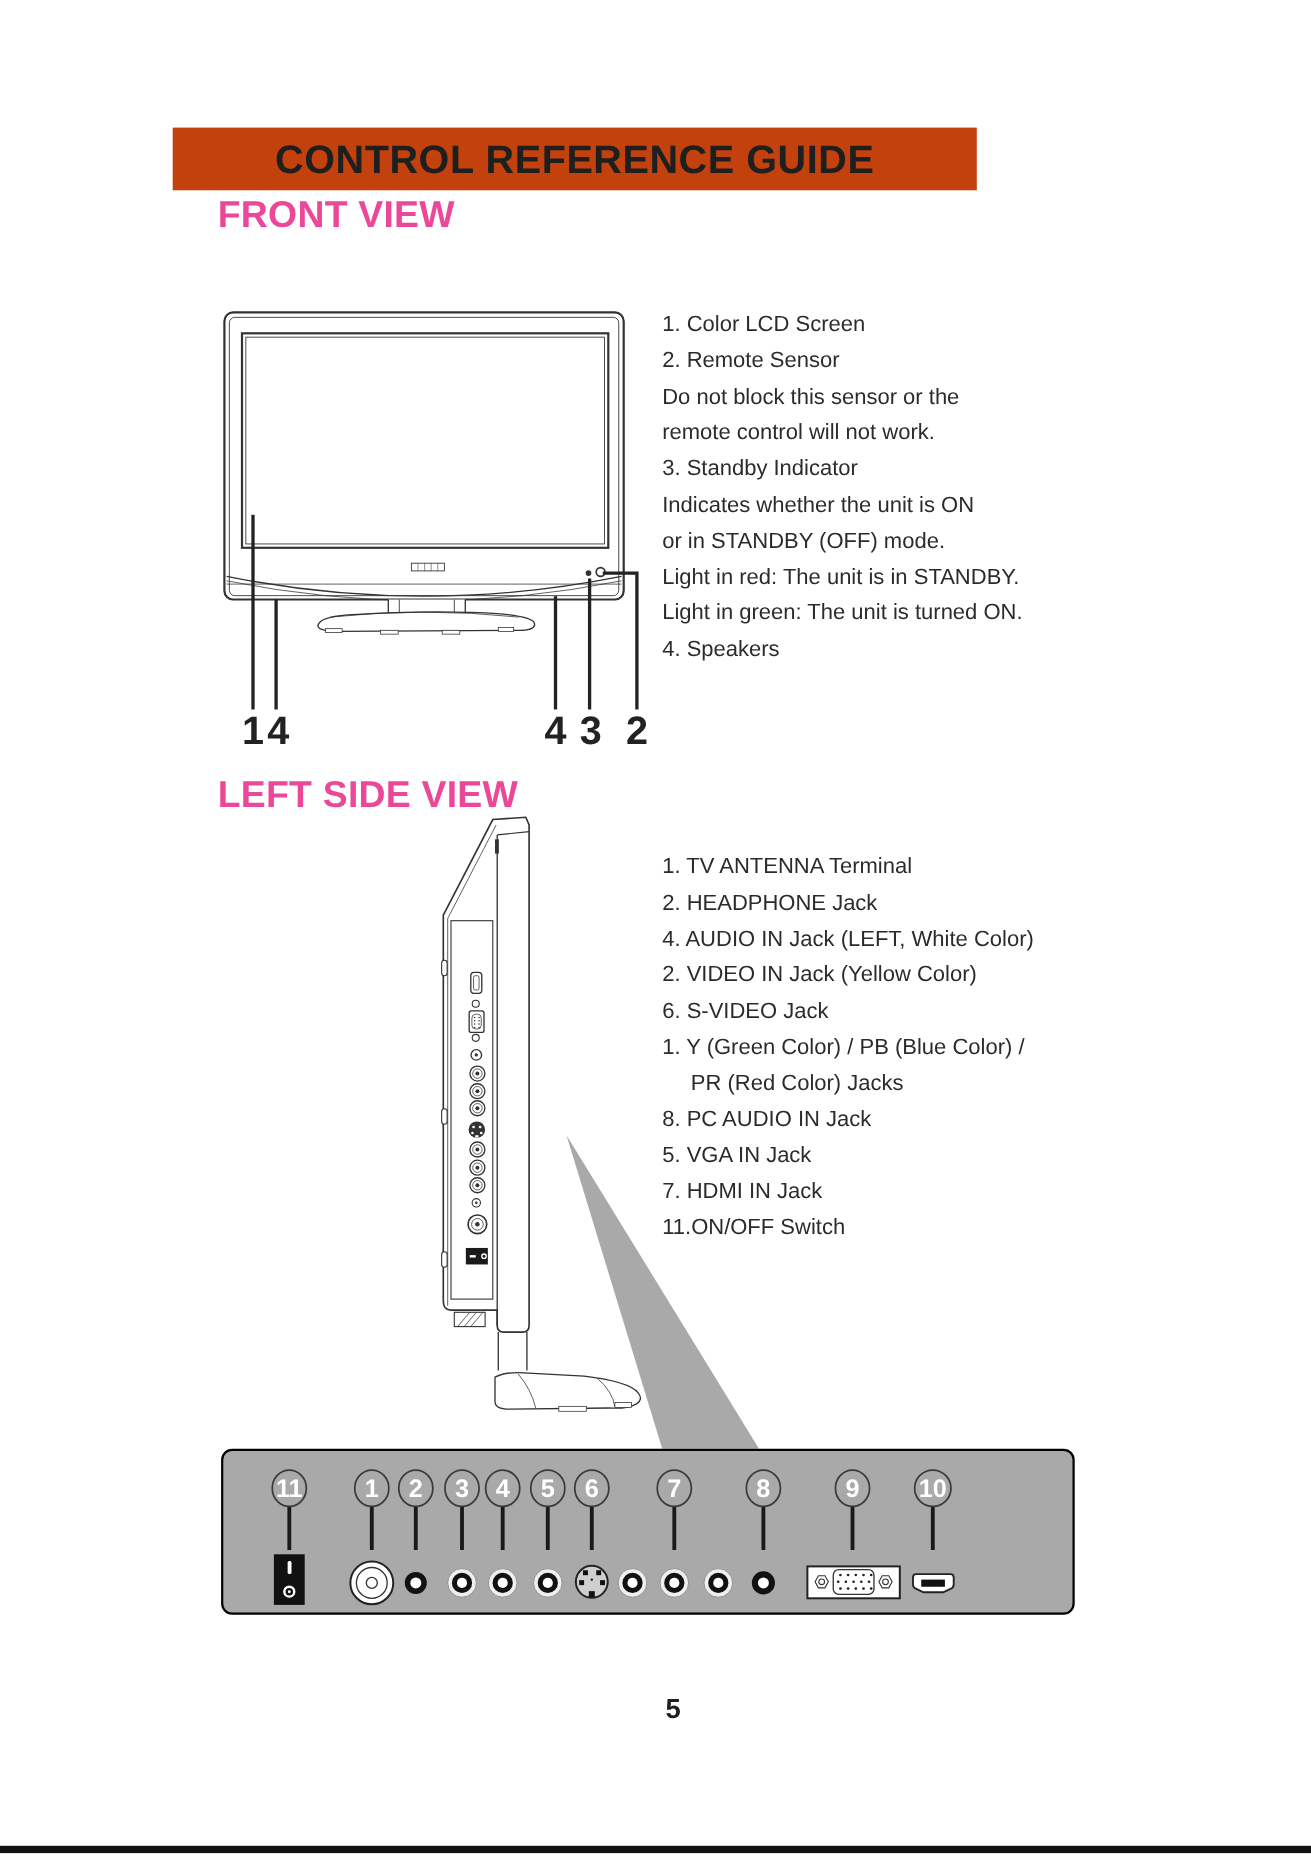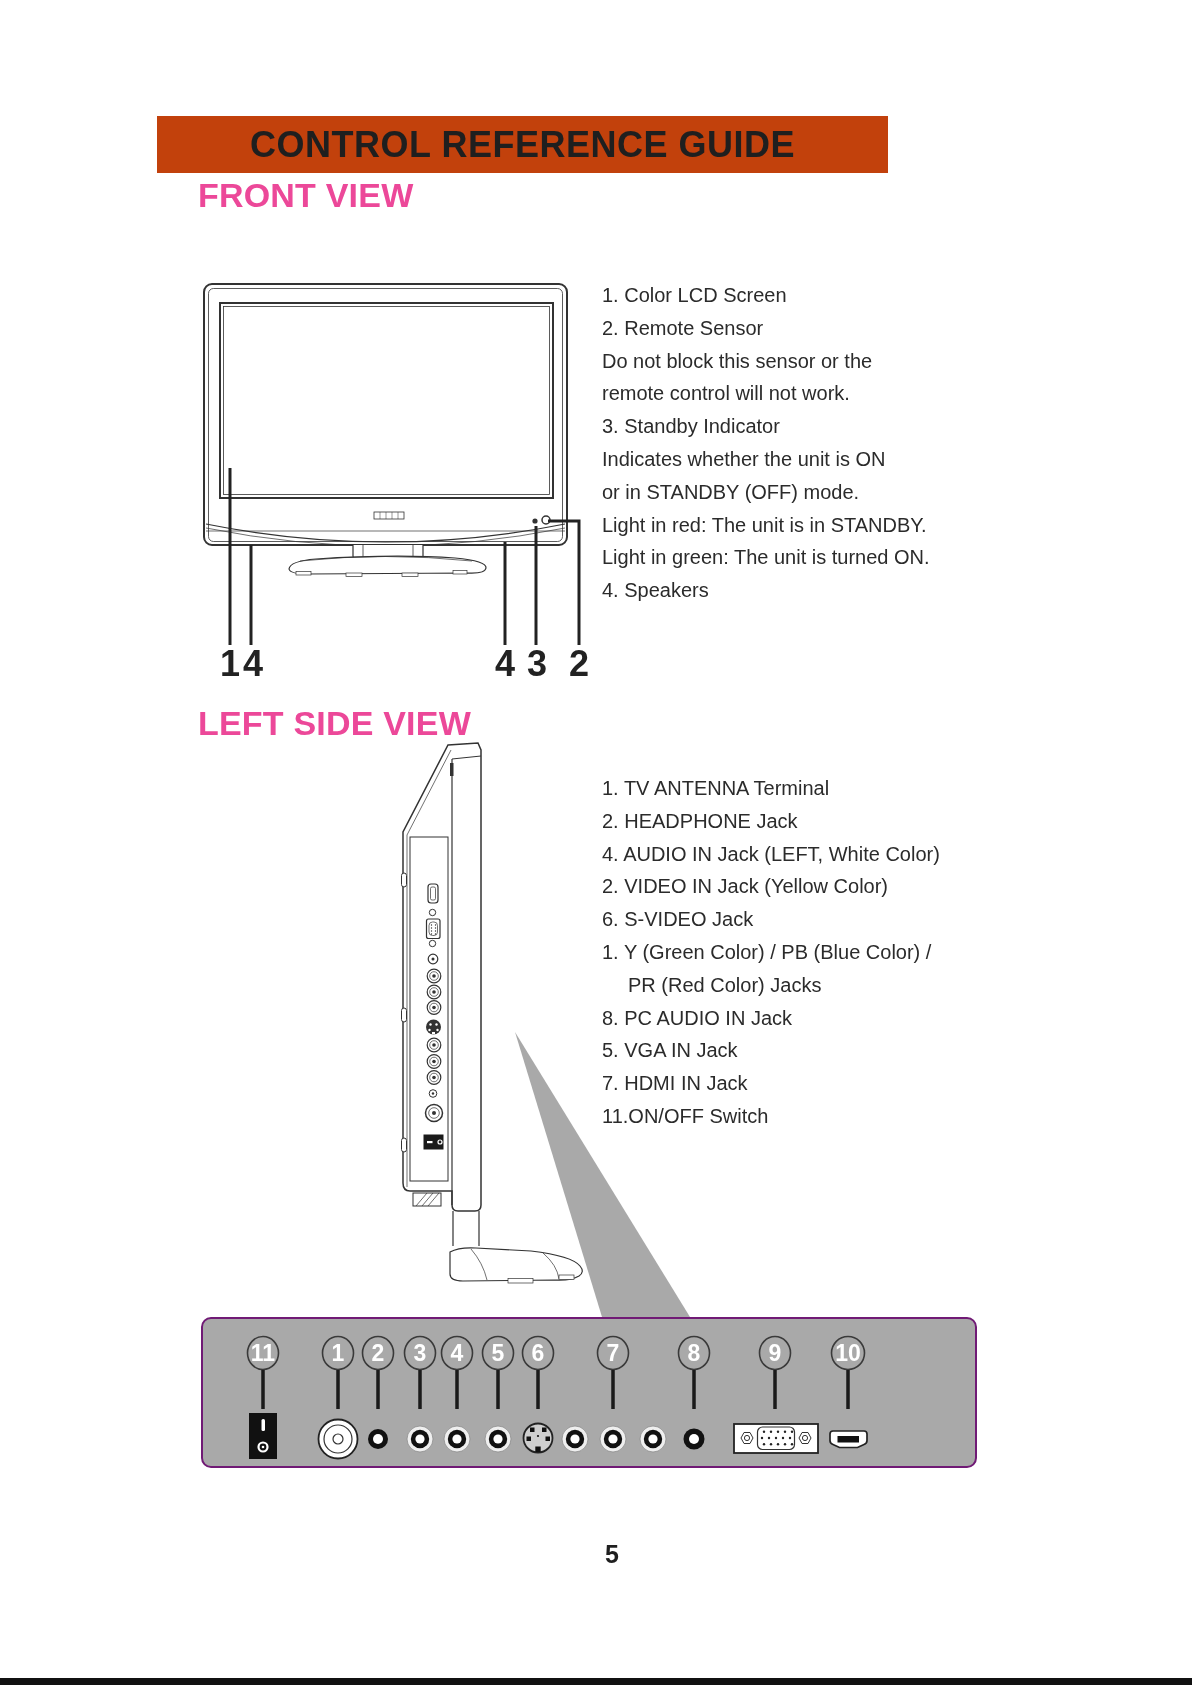--- a/index.html
+++ b/index.html
@@ -23,21 +23,21 @@
   #side-heading{top:704px;}
   .note-list{position:absolute;left:602px;line-height:32.8px;font-size:20px;color:#2b2b2b;white-space:nowrap;}
   #front-notes{top:279px;}
   #side-notes{top:772px;}
   .note.indent{padding-left:26px;}
   .diagram{position:absolute;}
   #front-svg{left:150px;top:240px;}
   #side-svg{left:300px;top:700px;}
   .panel{
     position:absolute;left:201px;top:1317px;width:776px;height:151px;
-    background:#a9a9a9;border:2px solid #701a75;border-radius:10px;box-sizing:border-box;
+    background:#a9a9a9;border:2px solid #000000;border-radius:10px;box-sizing:border-box;
   }
   .panel svg{position:absolute;left:-2px;top:-2px;}
   .page-number{
     position:absolute;left:0;right:0;top:1540px;text-align:center;
     font-size:25px;font-weight:bold;color:#1f1f1f;text-indent:32px;
   }
   .bottom-rule{position:absolute;left:0;bottom:0;width:100%;height:7px;background:#111;}
   
   .s05{stroke:#333;stroke-width:.5;fill:none}
   .s07{stroke:#333;stroke-width:.7;fill:none}

